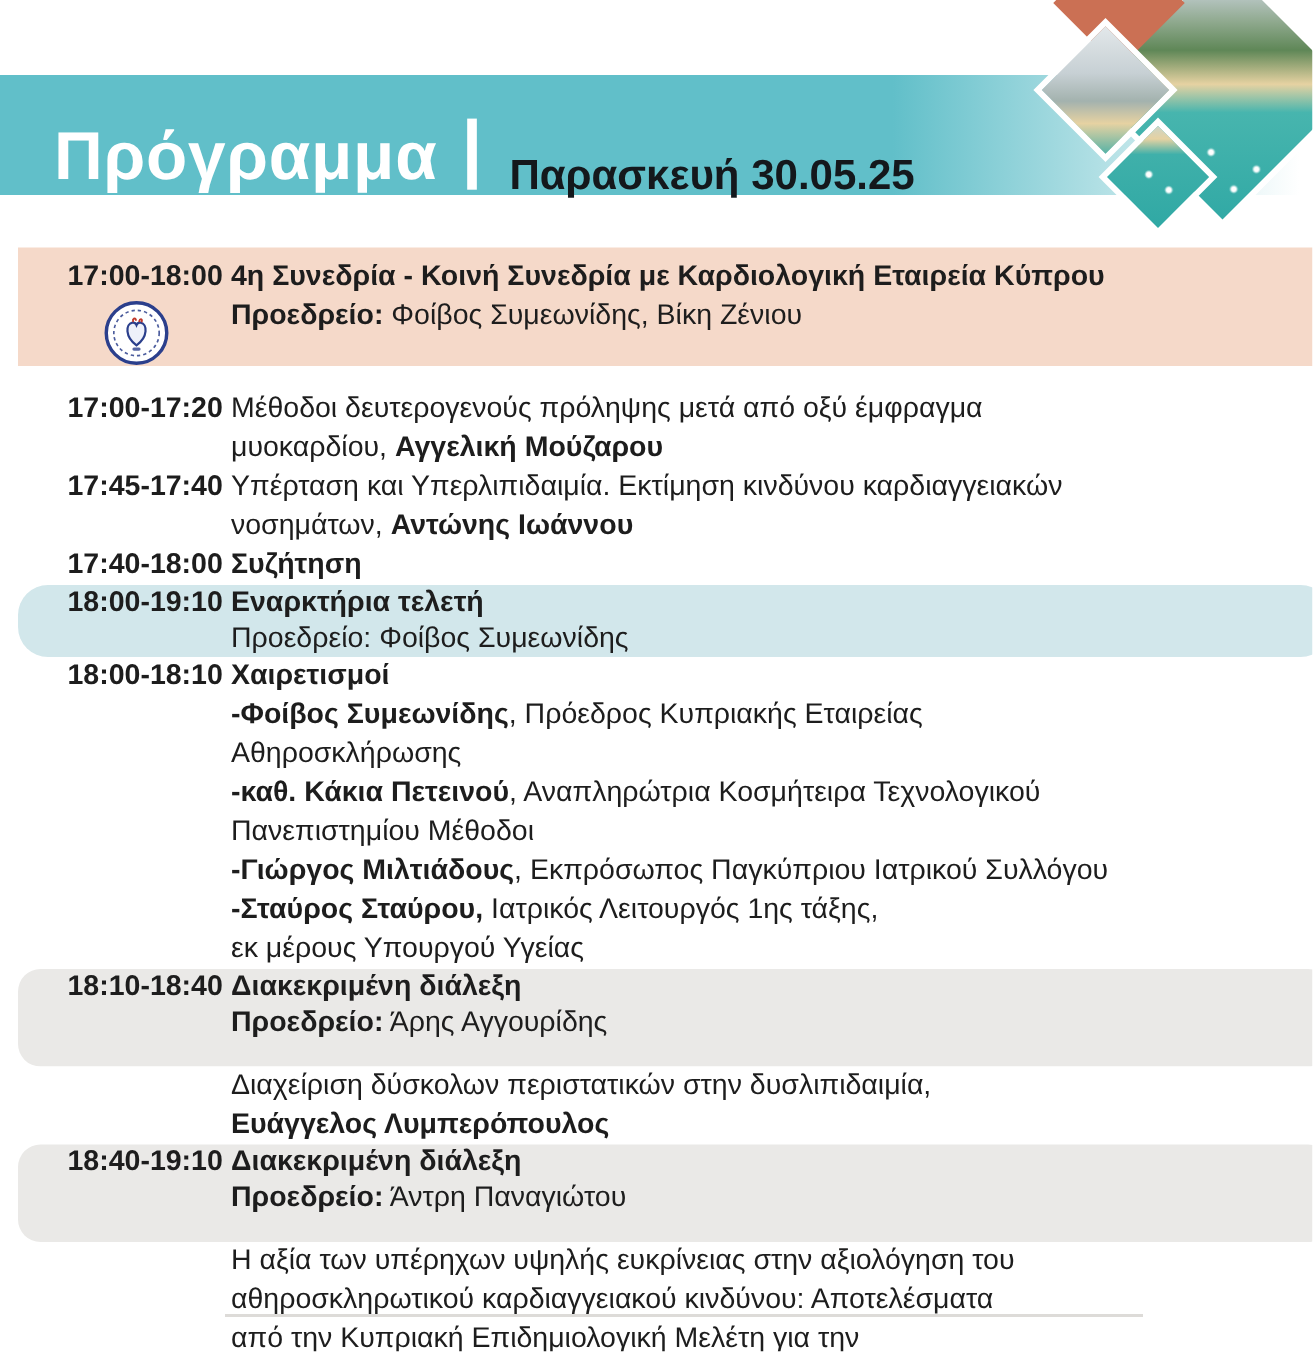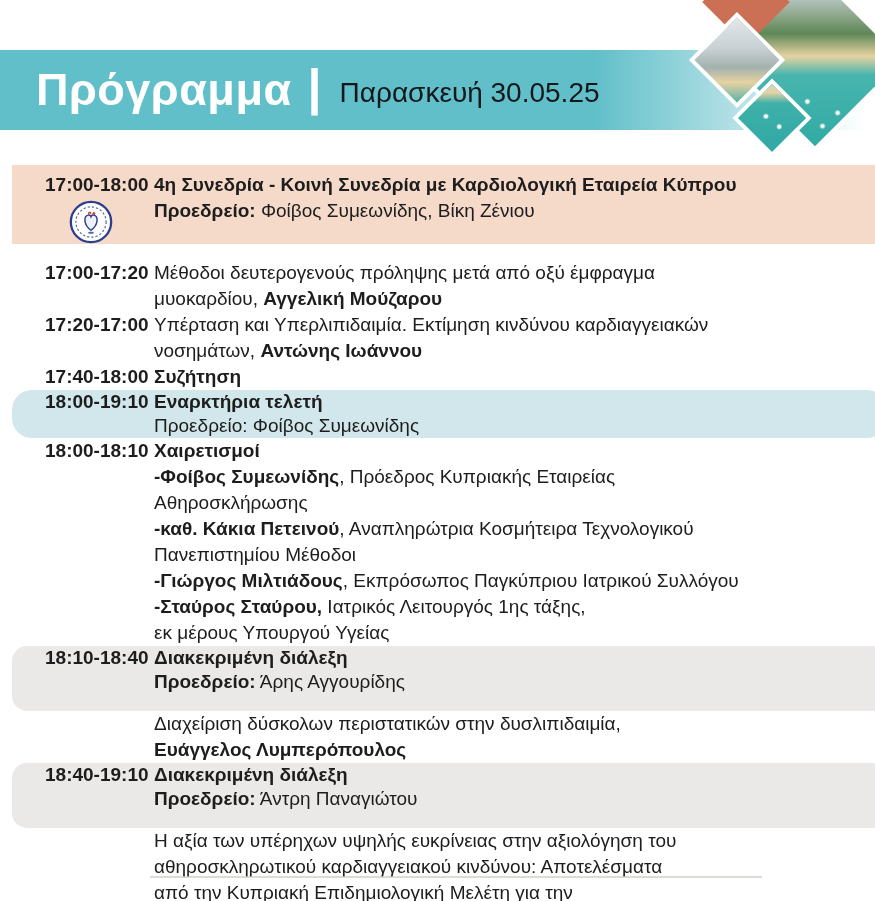--- a/index.html
+++ b/index.html
@@ -13,21 +13,21 @@
     color: var(--text-color, #1d1d1d);
   }
 
   
   .header {
     position: absolute;
     top: 50px; left: 0;
     width: 100%; height: 80px;
     background: linear-gradient(90deg, var(--header-teal,#61bfc9) 0%, var(--header-teal,#61bfc9) 68%, rgba(97,191,201,0) 99%);
     display: flex;
-    align-items: center;
+    align-items: flex-end;
     padding-left: 36px;
     box-sizing: border-box;
     z-index: 1;
   }
   .header .title {
     color: #ffffff;
     font-size: 45px;
     font-weight: 700;
     letter-spacing: 0.5px;
   }
@@ -35,21 +35,21 @@
     color: #ffffff;
     font-size: 50px;
     font-weight: 700;
     margin: 0 18px 0 16px;
     position: relative;
     top: -3px;
   }
   .header .date {
     color: var(--header-date-color,#14181c);
     font-size: 28px;
-    font-weight: 400;
+    font-weight: 700;
     position: relative;
     top: 3px;
   }
 
   
   .collage { position:absolute; top:0; left:0; width:100%; height:170px; z-index:2; pointer-events:none; }
   .diamond { position:absolute; transform: rotate(45deg); overflow:hidden; box-sizing:border-box; }
   .diamond .ph {
     position:absolute; left:50%; top:50%;
     width:155%; height:155%;
@@ -163,21 +163,21 @@
         <div class="time">
           <div>17:00-17:20</div>
         </div>
         <div class="content">
           <div class="line"><span> Μέθοδοι δευτερογενούς πρόληψης μετά από οξύ έμφραγμα</span></div>
           <div class="line"><span>μυοκαρδίου, </span><span class="b">Αγγελική Μούζαρου</span></div>
         </div>
       </div>
       <div class="row bg-white">
         <div class="time">
-          <div>17:20-17:00</div>
+          <div>17:45-17:40</div>
         </div>
         <div class="content">
           <div class="line"><span>Υπέρταση και Υπερλιπιδαιμία. Εκτίμηση κινδύνου καρδιαγγειακών</span></div>
           <div class="line"><span>νοσημάτων, </span><span class="b">Αντώνης Ιωάννου</span></div>
         </div>
       </div>
       <div class="row bg-white">
         <div class="time">
           <div>17:40-18:00</div>
         </div>

